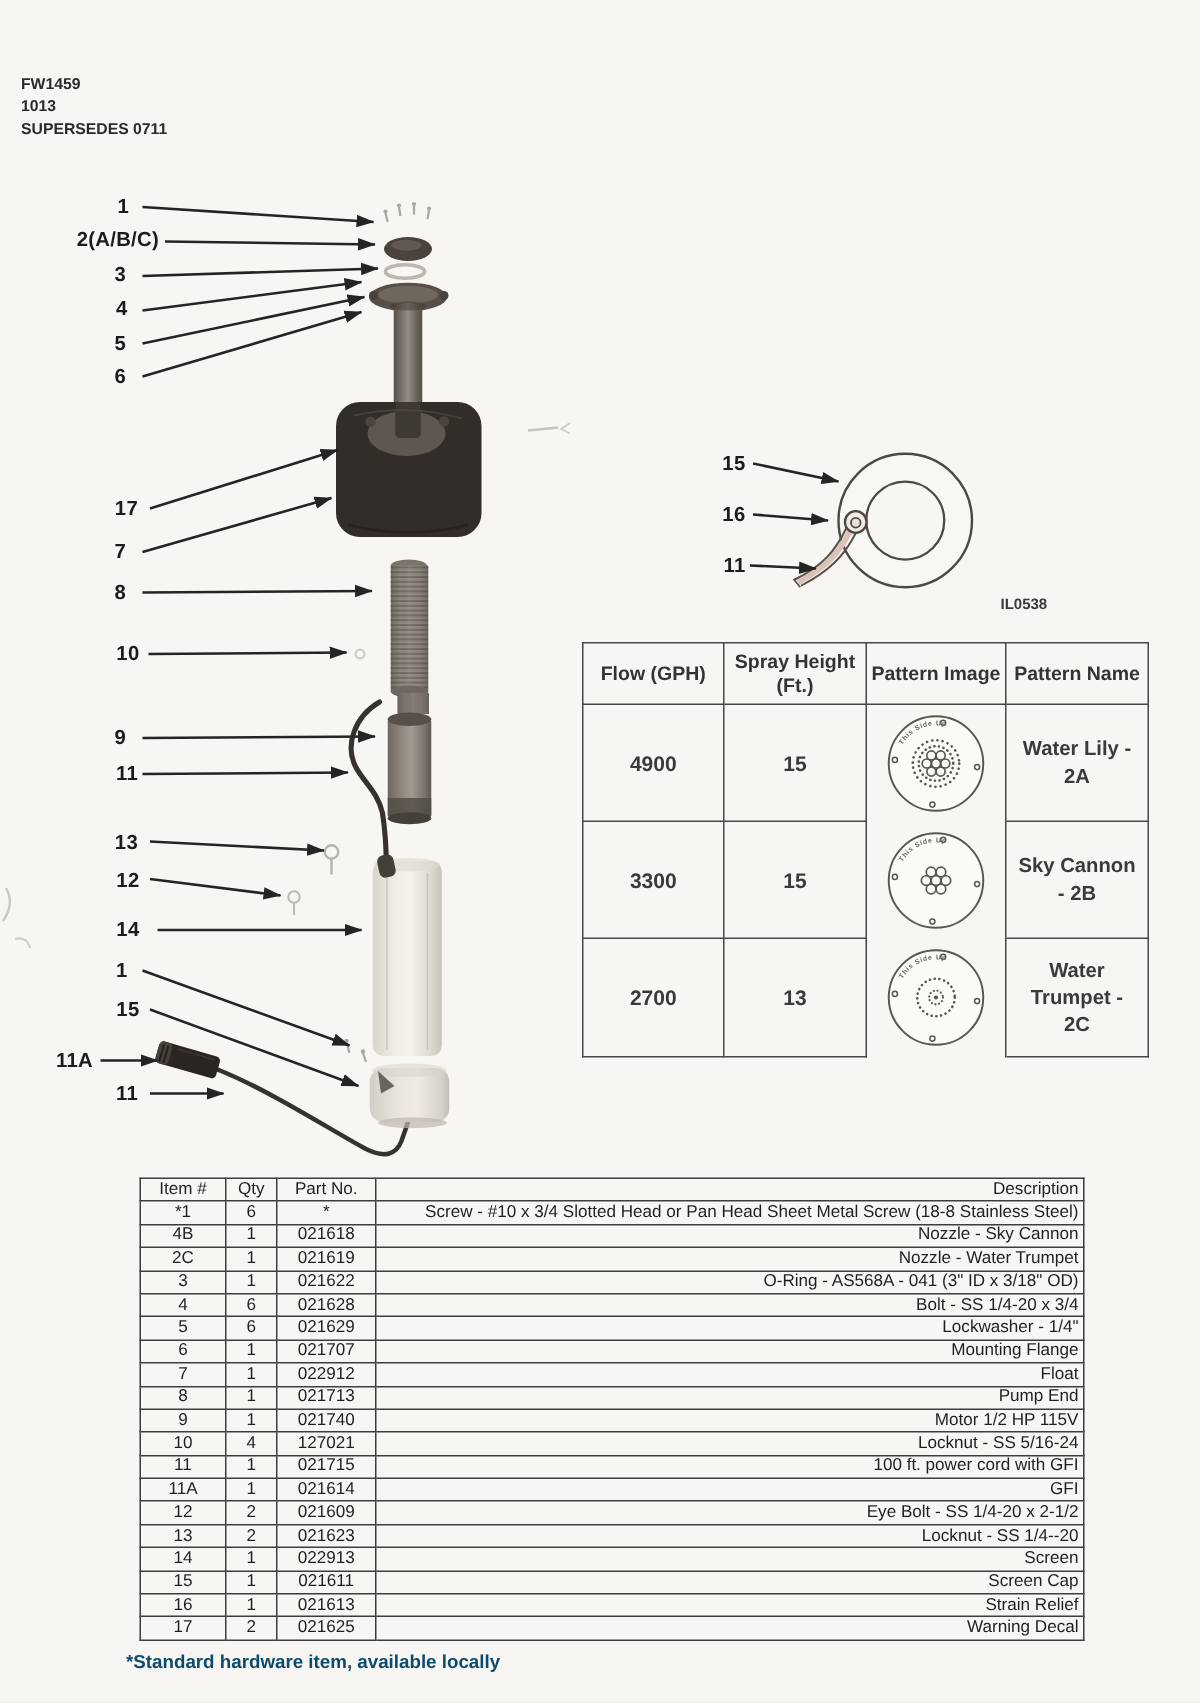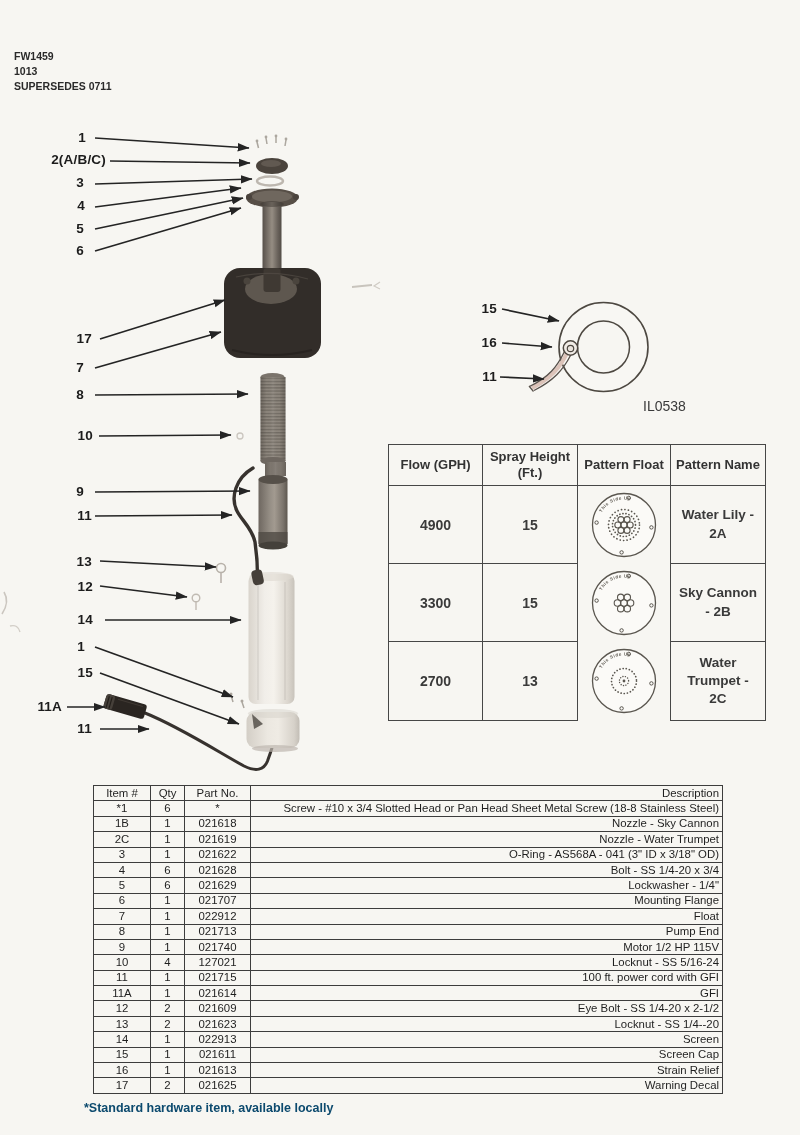--- a/index.html
+++ b/index.html
@@ -6,25 +6,25 @@
   .page{position:relative;width:800px;height:1135px;background:#f7f6f2;
         font-family:"Liberation Sans",sans-serif;color:#242424;overflow:hidden;}
   .meta{position:absolute;left:14px;top:33px;font-size:10.5px;font-weight:700;
         line-height:1.45;color:#2a2a2a;margin-top:16px;}
   .title-wrap{position:absolute;left:0;top:30px;width:772px;text-align:center;}
   .title{font-size:20px;font-weight:700;letter-spacing:.4px;color:#2c2c2c;}
   .model{font-size:19px;font-weight:700;margin-top:4px;color:#2c2c2c;}
   #dsvg{position:absolute;left:0;top:0;width:800px;height:1135px;pointer-events:none;}
   .co{position:absolute;font-size:13.5px;font-weight:700;text-align:right;
       color:#1c1c1c;line-height:16px;letter-spacing:.2px;}
-  .ins-code{position:absolute;left:643px;top:398px;font-size:14px;font-weight:400;color:#3a3a3a;}
+  .ins-code{position:absolute;left:667px;top:398px;font-size:10px;font-weight:700;color:#3a3a3a;}
 
   
   .flow-table{position:absolute;left:388px;top:428px;width:377px;
-              border-collapse:collapse;table-layout:fixed;background:transparent;margin-top:16px;}
+              border-collapse:collapse;table-layout:fixed;background:transparent;}
   .flow-table th,.flow-table td{border:1.6px solid #474747;text-align:center;
               vertical-align:middle;padding:0;}
   .flow-table th{height:40px;font-size:13px;font-weight:700;color:#333;line-height:1.25;}
   .flow-table td{font-size:14px;font-weight:700;color:#3a3a3a;}
   .flow-table td.pat{border-top:none;border-bottom:none;}
   .flow-table td.pname{font-size:13.5px;line-height:1.35;padding:0 6px;}
   .pat-svg{display:block;margin:0 auto;}
 
   
   .parts-table{position:absolute;left:81px;top:785px;width:629px;
@@ -272,21 +272,21 @@
     <colgroup>
         <col style="width:94px">
         <col style="width:95px">
         <col style="width:93px">
         <col style="width:95px">
       </colgroup>
     <tbody>
         <tr>
       <th>Flow (GPH)</th>
       <th>Spray Height (Ft.)</th>
-      <th>Pattern Float</th>
+      <th>Pattern Image</th>
       <th>Pattern Name</th>
     </tr>
     <tr style="height:78px">
       <td>4900</td>
       <td>15</td>
       <td class="pat">
         <svg class="pat-svg" width="68" height="68" viewBox="0 0 68 68">
           <circle cx="34" cy="34" r="31.5" fill="#fbfaf7" stroke="#5a564f" stroke-width="1.3"></circle>
           <g fill="none" stroke="#5a564f" stroke-width="1">
             <circle cx="38.8" cy="6.9" r="1.7"></circle>
@@ -376,21 +376,21 @@
       <th class="c">Part No.</th>
       <th class="l">Description</th>
     </tr>
     <tr>
           <td class="c">*1</td>
           <td class="c">6</td>
           <td class="c">*</td>
           <td class="l">Screw - #10 x 3/4 Slotted Head or Pan Head Sheet Metal Screw (18-8 Stainless Steel)</td>
         </tr>
     <tr>
-          <td class="c">1B</td>
+          <td class="c">4B</td>
           <td class="c">1</td>
           <td class="c">021618</td>
           <td class="l">Nozzle - Sky Cannon</td>
         </tr>
     <tr>
           <td class="c">2C</td>
           <td class="c">1</td>
           <td class="c">021619</td>
           <td class="l">Nozzle - Water Trumpet</td>
         </tr>

